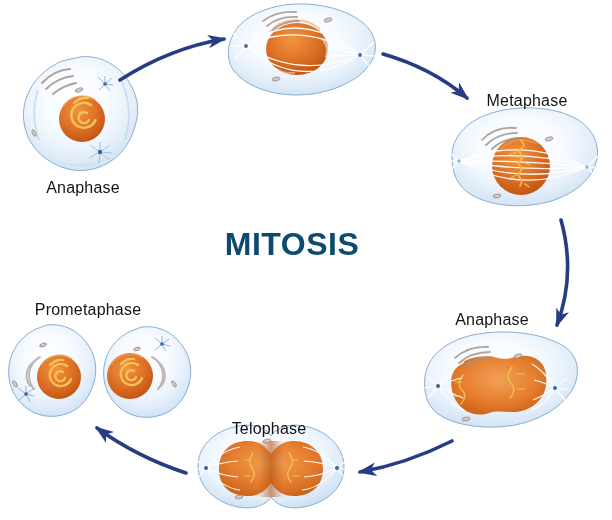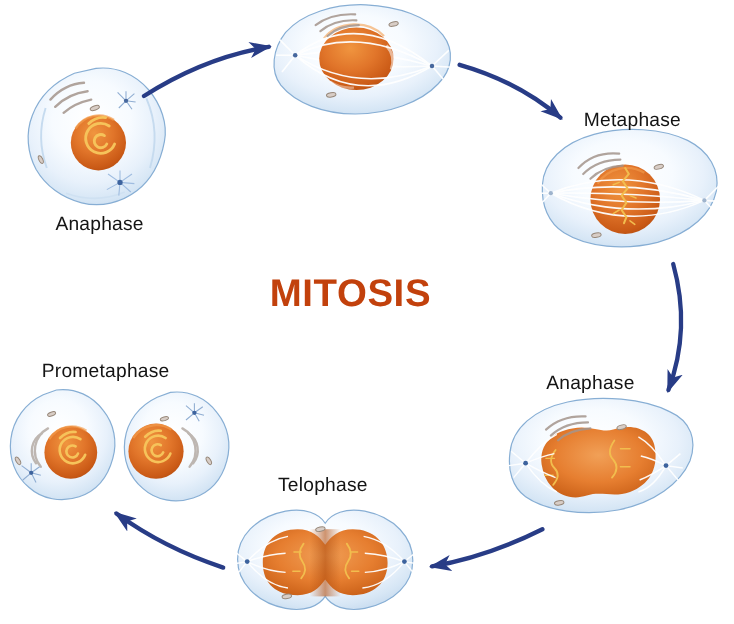--- a/index.html
+++ b/index.html
@@ -2,21 +2,21 @@
 <html><head>
 <meta charset="utf-8">
 <style>
   html,body{margin:0;padding:0;background:#ffffff;}
   .canvas{position:relative;width:612px;height:520px;background:#ffffff;overflow:hidden;
           font-family:"Liberation Sans",sans-serif;}
   .diagram-svg{position:absolute;left:0;top:0;}
   .phase-label{position:absolute;transform:translateX(-50%);font-size:16px;color:#141414;
                white-space:nowrap;letter-spacing:0.2px;}
   .main-title{position:absolute;transform:translateX(-50%);font-size:32px;font-weight:bold;
-              color:#c2410c;letter-spacing:0.5px;}
+              color:#0c4a6e;letter-spacing:0.5px;}
 </style>
 </head>
 <body>
 
 <div class="canvas">
 
 <svg class="diagram-svg" width="612" height="520" viewBox="0 0 612 520">
   <defs>
     <radialGradient id="gBody" cx="46%" cy="38%" r="68%">
       <stop offset="0%" stop-color="#ffffff"></stop>
@@ -293,16 +293,16 @@
     <path d="M452,441 Q406,464 360,472" marker-end="url(#ah)" stroke="#283c86"></path>
     <path d="M186,473 Q137,457 97,428" marker-end="url(#ah)" stroke="#283c86"></path>
   </g>
 </svg>
 
 <div class="main-title" style="left:292px;top:226px;">MITOSIS</div>
 
 <div class="phase-label" style="left:83px;top:179px;">Anaphase</div>
 <div class="phase-label" style="left:527px;top:92px;">Metaphase</div>
 <div class="phase-label" style="left:492px;top:311px;">Anaphase</div>
-<div class="phase-label" style="left:269px;top:396px;">Telophase</div>
+<div class="phase-label" style="left:269px;top:420px;">Telophase</div>
 <div class="phase-label" style="left:88px;top:301px;">Prometaphase</div>
 
 </div>
 
 </body></html>

